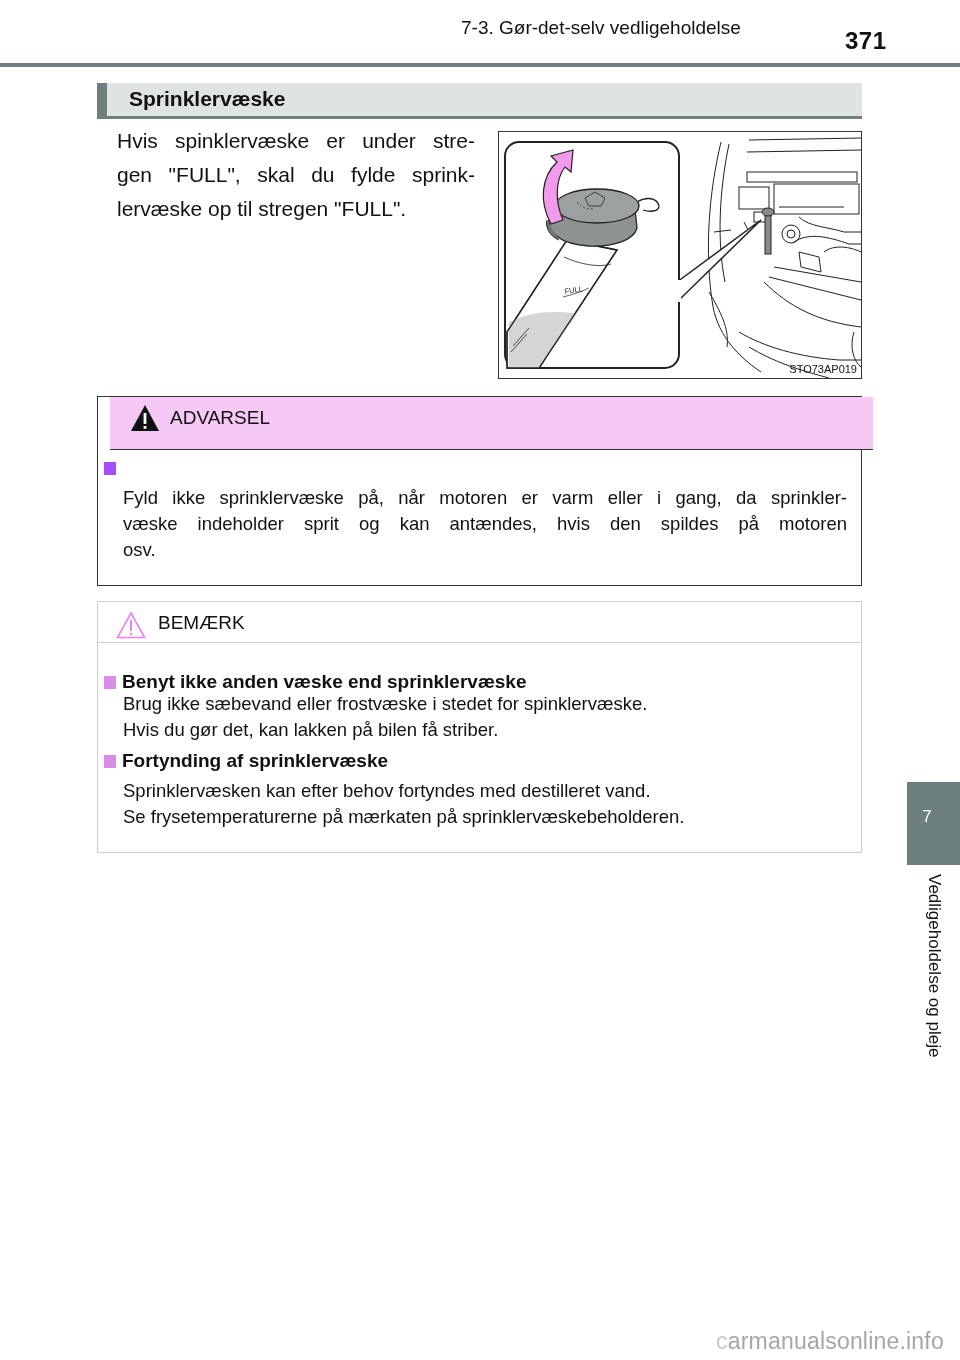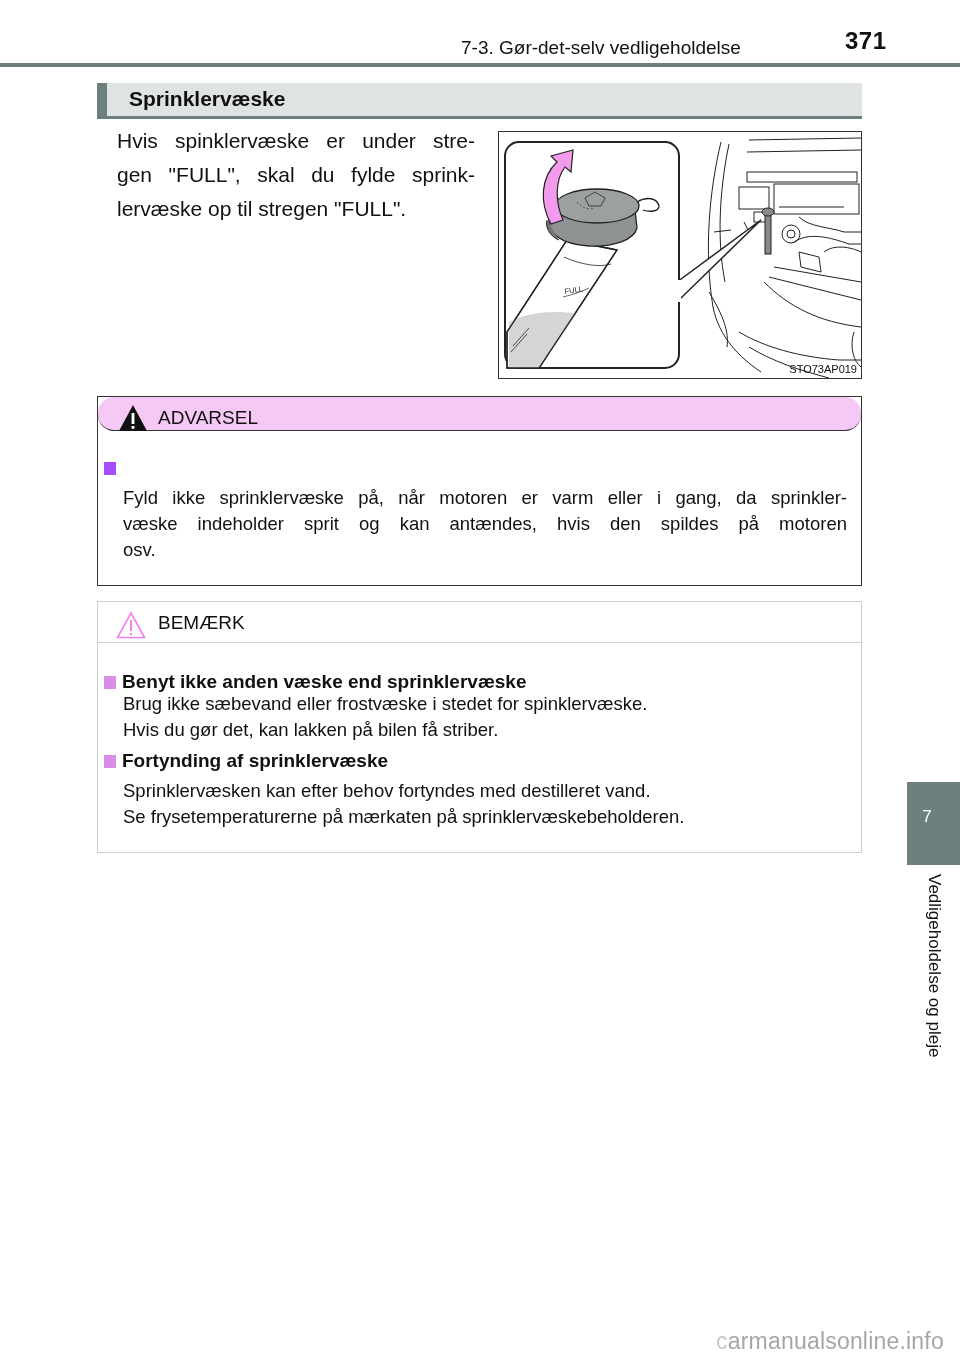--- a/index.html
+++ b/index.html
@@ -1,40 +1,40 @@
 <!DOCTYPE html>
 <html><head>
   <meta charset="utf-8">
   <style>
     * { box-sizing: border-box; margin: 0; padding: 0; }
     html, body { width: 960px; height: 1360px; background: #ffffff; overflow: hidden; }
     body { position: relative; font-family: "Liberation Sans", sans-serif; color: #111; }
 
     
     .page-header { position: absolute; left: 0; top: 0; width: 960px; height: 68px; }
-    .header-section { position: absolute; left: 461px; top: 37px; font-size: 19px; color: #111; white-space: nowrap; }
+    .header-section { position: absolute; left: 461px; top: 17px; font-size: 19px; color: #111; white-space: nowrap; }
     .header-pagenum { position: absolute; left: 845px; top: 27px; font-size: 24px; font-weight: bold; color: #111; letter-spacing: 0.5px; }
     .header-rule { position: absolute; left: 0; top: 63px; width: 960px; height: 4px; background: #6e807e; }
 
     
     .section-bar { position: absolute; left: 97px; top: 83px; width: 765px; height: 36px; background: #dfe3e3; border-bottom: 3px solid #6e807e; }
     .section-bar .accent { position: absolute; left: 0; top: 0; width: 10px; height: 33px; background: #6e807e; }
     .section-bar .title { position: absolute; left: 32px; top: 4px; font-size: 21px; font-weight: bold; color: #111; }
 
     
     .intro { position: absolute; left: 117px; top: 124px; width: 358px; font-size: 21px; line-height: 34px; text-align: justify; text-align-last: left; color: #111; }
 
     
     .figure { position: absolute; left: 498px; top: 131px; width: 364px; height: 248px; border: 1.5px solid #333; background: #fff; overflow: hidden; }
     .figure svg { position: absolute; left: 0; top: 0; }
     .figure-code { position: absolute; right: 4px; bottom: 3px; font-size: 11px; color: #111; }
 
     
     .warn-box { position: absolute; left: 97px; top: 396px; width: 765px; height: 190px; border: 1.5px solid #333; background: #fff; }
-    .warn-head { position: absolute; left: 0; top: 0; width: 100%; height: 34px; background: #f5c8f5; border-bottom: 1.5px solid #333; border-radius: 16px; }
+    .warn-head { position: absolute; left: 12px; top: 0; width: 100%; height: 53px; background: #f5c8f5; border-bottom: 1.5px solid #333; }
     .warn-head .icon { position: absolute; left: 20px; top: 7px; width: 30px; height: 28px; }
     .warn-head .label { position: absolute; left: 60px; top: 10px; font-size: 19px; color: #111; }
 
     
     .note-box { position: absolute; left: 97px; top: 601px; width: 765px; height: 252px; border: 1.5px solid #c9d0d0; background: #fff; }
     .note-head { position: absolute; left: 0; top: 0; width: 100%; height: 41px; border-bottom: 1.5px solid #c9d0d0; }
     .note-head .icon { position: absolute; left: 18px; top: 9px; width: 30px; height: 28px; }
     .note-head .label { position: absolute; left: 60px; top: 10px; font-size: 19px; color: #111; }
 
     .item { position: absolute; left: 0; width: 100%; }

